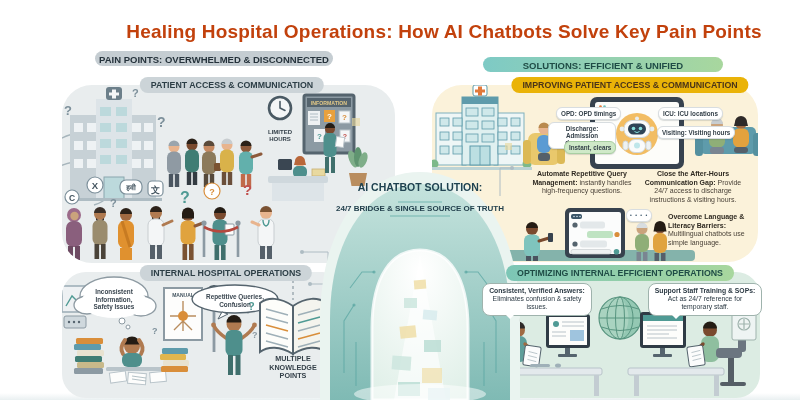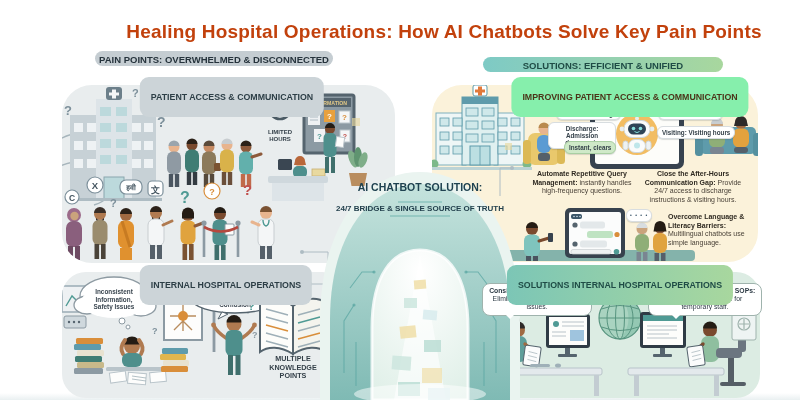--- a/index.html
+++ b/index.html
@@ -12,23 +12,23 @@
   .pill-pain{left:95px;top:51px;width:238px;background:#c5cdd2;color:#26333c;}
   .pill-sol{left:483px;top:57px;width:240px;color:#1f4c46;
         background:linear-gradient(90deg,#7ecac5,#a8d79e);}
   .panel{position:absolute;z-index:1;overflow:hidden;}
   .panel svg{position:absolute;left:0;top:0;}
   .panel-lt{left:62px;top:85px;width:333px;height:178px;background:#e9edee;border-radius:30px;}
   .panel-lb{left:62px;top:272px;width:284px;height:126px;background:#e9edee;border-radius:24px;}
   .panel-rt{left:432px;top:85px;width:326px;height:177px;background:#fbf2da;border-radius:30px;}
   .panel-rb{left:470px;top:272px;width:290px;height:126px;background:#dcece3;border-radius:24px;}
   .badge{position:absolute;transform:translateX(-50%);white-space:nowrap;font-weight:bold;
-         font-size:8.8px;padding:15px 11px;border-radius:9px;color:#2c3e46;z-index:7;}
+         font-size:8.8px;padding:3px 11px;border-radius:9px;color:#2c3e46;z-index:7;}
   .badge-gray{background:#ccd4d8;}
-  .badge-orange{background:#86efac;color:#4b3519;text-align:center;}
+  .badge-orange{background:#eab308;color:#4b3519;text-align:center;}
   .badge-green{background:linear-gradient(90deg,#7cc6b6,#a8d79e);color:#1f4c46;}
   .chip{position:absolute;background:#fff;border:1px solid #d8dde0;border-radius:6px;
         padding:2px 4px;font-size:6.3px;font-weight:bold;color:#333f48;line-height:7px;
         text-align:center;z-index:6;box-shadow:0 1px 1px rgba(60,70,80,.18);}
   .chip-green{background:#cfe9c8;border-color:#a9cfa2;}
   .chip-typing{font-size:5px;letter-spacing:1px;color:#3a556a;padding:2px 3px;}
   .speech{position:absolute;background:#fff;border:1px solid #9fb3ad;border-radius:8px;
         padding:3px 4px;font-size:6.8px;line-height:8.2px;text-align:center;color:#2c3a44;z-index:6;}
   .speech:after{content:"";position:absolute;bottom:-9px;left:22px;border:5px solid transparent;
         border-top:5px solid #fff;}
@@ -599,21 +599,21 @@
     <rect x="102" y="200" width="20" height="15" fill="#f0dfa8" opacity=".8"></rect>
     <rect x="78" y="214" width="22" height="14" fill="#bcded5"></rect>
     <rect x="108" y="220" width="22" height="12" fill="#d8ecee"></rect>
   </g>
   <ellipse cx="100" cy="226" rx="66" ry="10" fill="#ffffff" opacity=".5"></ellipse>
 </svg>
 
 <div class="badge badge-gray" style="left:232px;top:77px;">PATIENT ACCESS &amp; COMMUNICATION</div>
 <div class="badge badge-gray" style="left:206px;top:265px;margin-left:20px;">INTERNAL HOSPITAL OPERATIONS</div>
 <div class="badge badge-orange" style="left:630px;top:77px;">IMPROVING PATIENT ACCESS &amp; COMMUNICATION</div>
-<div class="badge badge-green" style="left:620px;top:265px;">SOLUTIONS INTERNAL HOSPITAL OPERATIONS</div>
+<div class="badge badge-green" style="left:620px;top:265px;">OPTIMIZING INTERNAL EFFICIENT OPERATIONS</div>
 
 <div class="bridge-t1">AI CHATBOT SOLUTION:</div>
 <div class="bridge-t2">24/7 BRIDGE &amp; SINGLE SOURCE OF TRUTH</div>
 
 <div class="lbl" style="left:259px;top:129px;width:42px;font-size:6px;line-height:7px;">LIMITED HOURS</div>
 <div class="thought" style="left:86px;top:288px;width:56px;">Inconsistent Information, Safety Issues</div>
 <div class="thought" style="left:200px;top:293px;width:70px;">Repetitive Queries, Confusion</div>
 <div class="lbl" style="left:264px;top:355px;width:58px;font-size:7.2px;line-height:8.6px;">MULTIPLE KNOWLEDGE POINTS</div>
 
 <div class="chip" style="left:556px;top:107px;">OPD: OPD timings</div>

